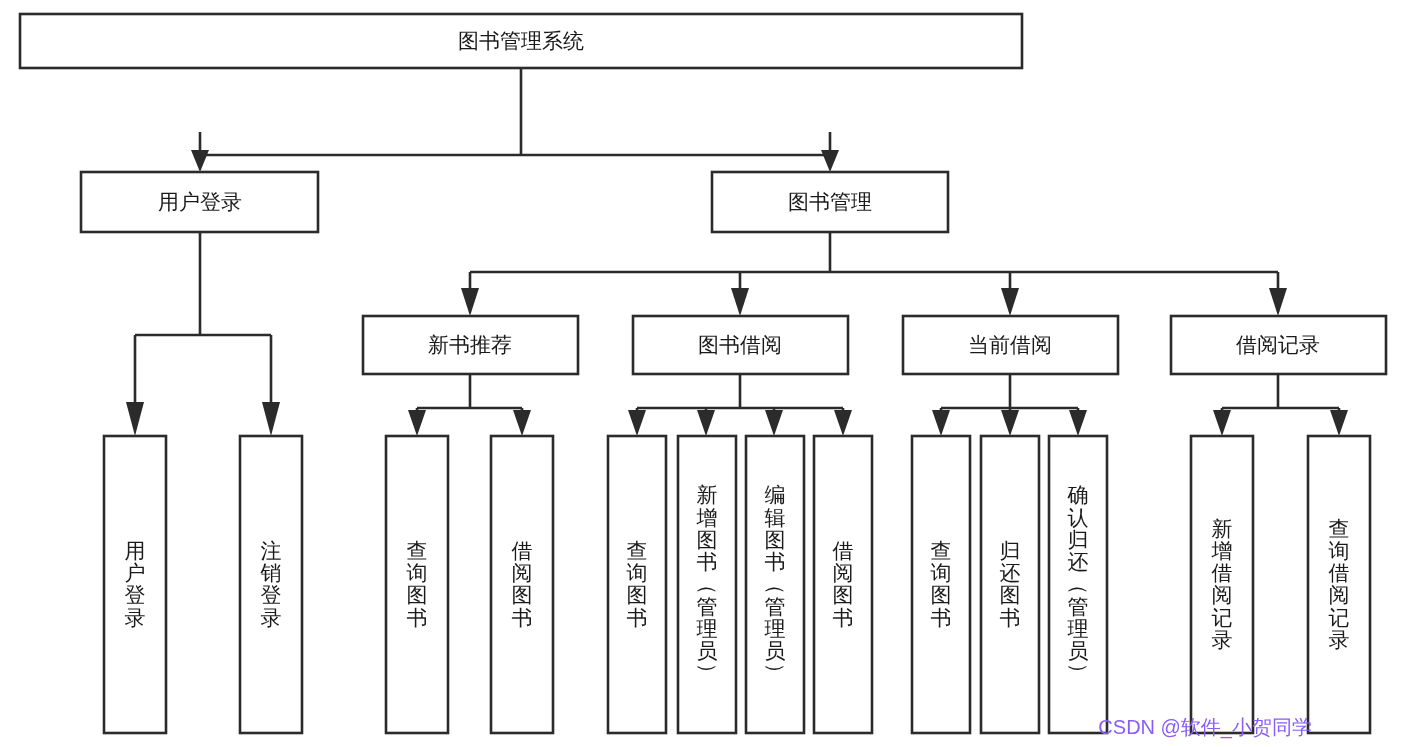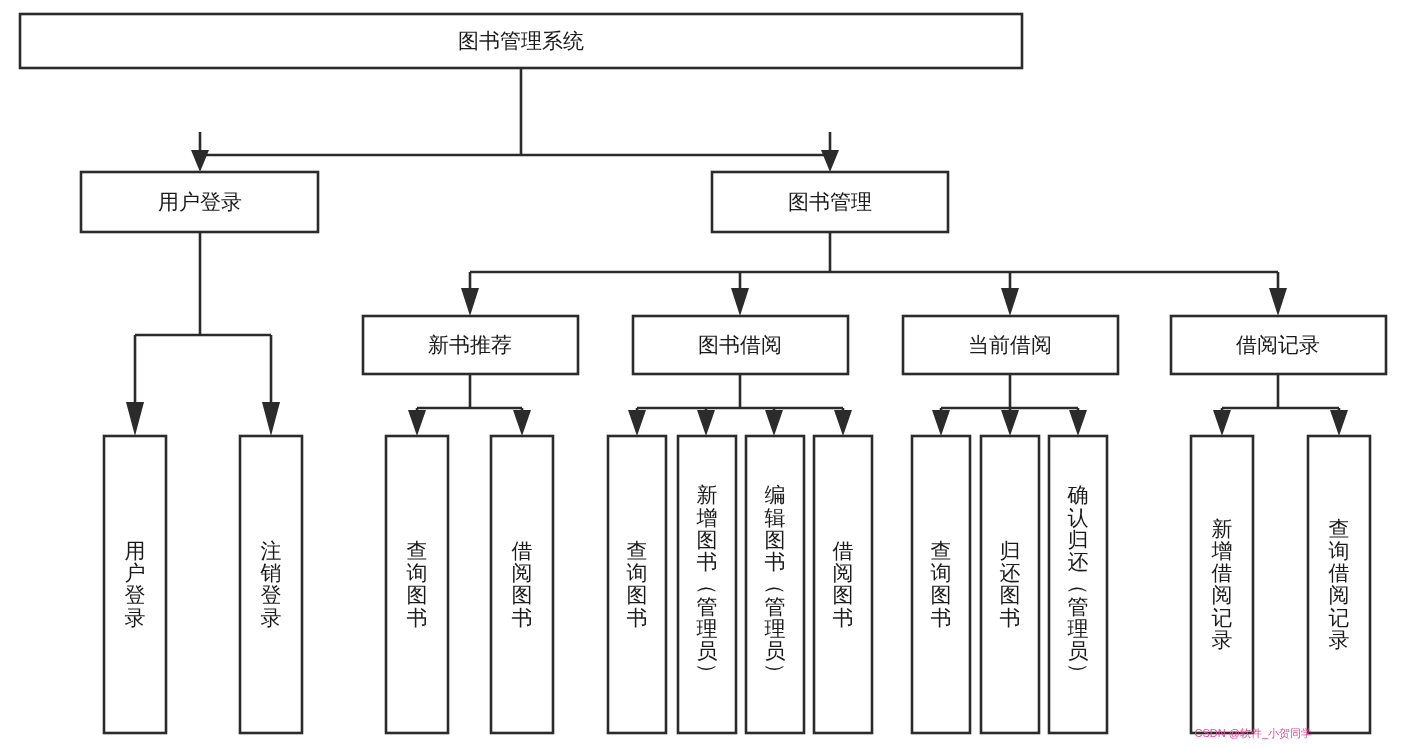--- a/index.html
+++ b/index.html
@@ -48,22 +48,22 @@
     font-size: 21px;
     fill: #1a1a1a;
     text-anchor: middle;
     dominant-baseline: middle;
   }
   .watermark {
     position: absolute;
     right: 8px;
     bottom: 6px;
     font-family: "Liberation Sans", "DejaVu Sans", sans-serif;
-    font-size: 11px;
-    color: #ec4899;
+    font-size: 20px;
+    color: #8b5cf6;
     white-space: nowrap;
     user-select: none;
     pointer-events: none;
   }
   .vlabel-wrap {
     position: absolute;
     display: flex;
     flex-direction: column;
     align-items: center;
     justify-content: flex-start;

